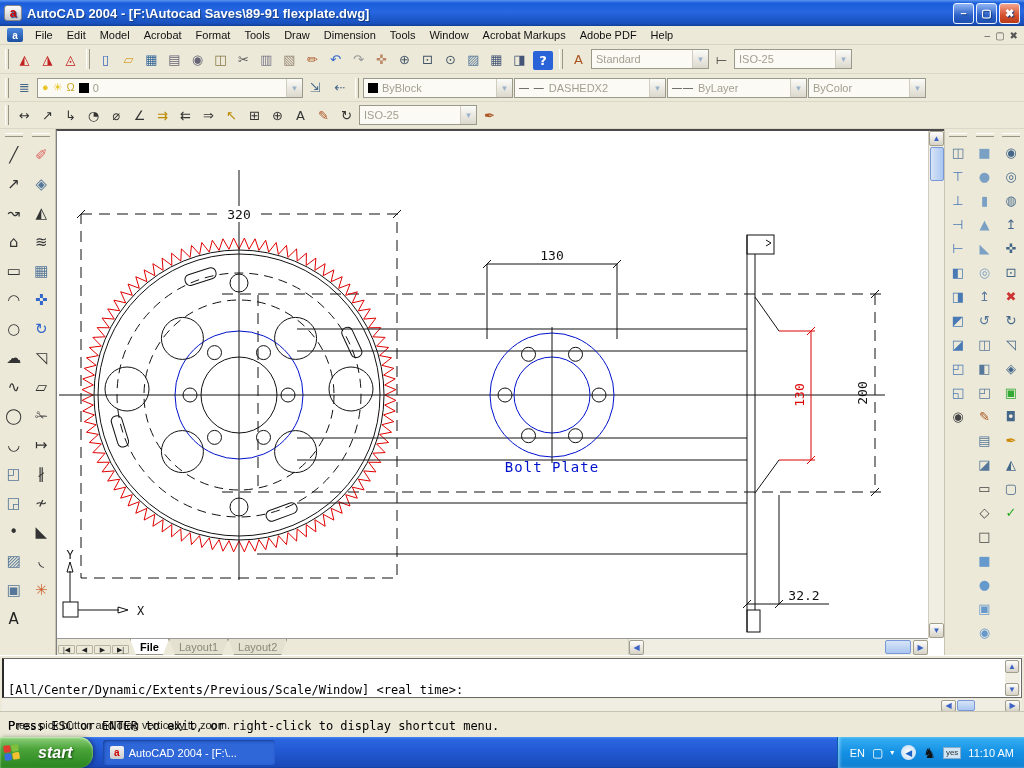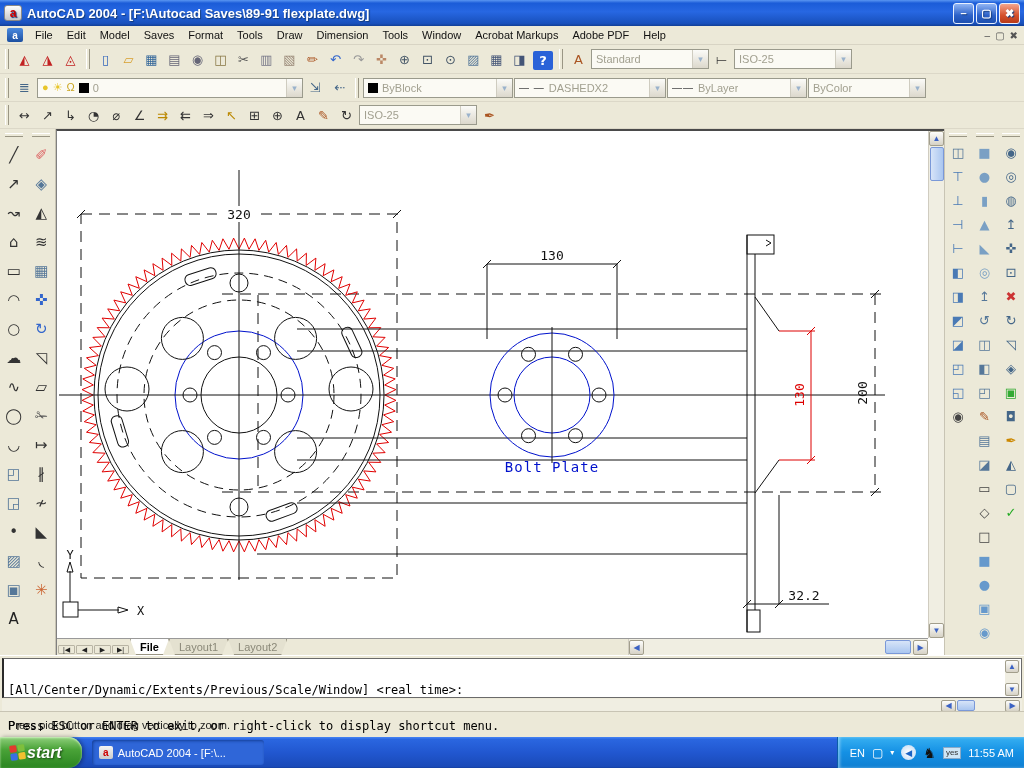--- a/index.html
+++ b/index.html
@@ -82,21 +82,21 @@
 .cmd-vscroll .sbtn{height:13px;width:14px}
 .cmdhscroll{height:13px;margin-top:1px;background:#f0eee2;display:flex;align-items:center;justify-content:flex-end;gap:1px;padding-right:2px}
 .cmdhscroll .sbtn{height:12px;width:15px}
 .cmdhthumb{width:18px;height:11px;background:linear-gradient(#d7e4f8,#aac6f0);border:1px solid #7a98d8;border-radius:2px}
 
 
 .statusbar{height:26px;background:#ece9d8;border-top:1px solid #c8c4b4;display:flex;align-items:center;padding-left:8px;color:#1a1a1a;font-size:11px}
 
 
 .taskbar{height:31px;display:flex;align-items:stretch;background:linear-gradient(180deg,#4584f4 0%,#2a66e0 8%,#2157d0 50%,#1a4ab8 95%,#1440a0 100%)}
-.startbtn{display:flex;align-items:center;gap:1px;padding:0 20px 0 9px;border-radius:0 14px 14px 0;cursor:pointer;
+.startbtn{display:flex;align-items:center;gap:18px;padding:0 20px 0 3px;border-radius:0 14px 14px 0;cursor:pointer;
  background:linear-gradient(180deg,#8fd07c 0%,#4aa338 40%,#2f8a24 90%);box-shadow:inset 0 1px 2px #cdf0bd, 2px 0 4px rgba(0,0,0,.35);
  color:#fff;font-weight:bold;font-style:italic;font-size:16px;text-shadow:1px 1px 2px #1c4a14}
 .taskitem{margin:3px 0 3px 10px;width:172px;display:flex;align-items:center;gap:5px;padding:0 7px;border-radius:3px;cursor:pointer;
  background:#2f66d8;box-shadow:inset 1px 1px 3px #143e96;color:#fff;font-size:11px;white-space:nowrap;overflow:hidden}
 .taskicon{width:14px;height:13px;flex:none;background:linear-gradient(#f4f4f4,#cbcbcb);color:#c00;font-weight:bold;font-size:10px;
  display:flex;align-items:center;justify-content:center;border-radius:2px}
 .tray{margin-left:auto;display:flex;align-items:center;gap:7px;padding:0 10px 0 12px;color:#fff;
  background:linear-gradient(180deg,#37b0f2 0%,#1490e4 50%,#0f7fd2 100%);border-left:1px solid #0a5da8;box-shadow:inset 2px 0 3px rgba(255,255,255,.4)}
 .tray .lang{font-size:11px}
 .trayicon{font-size:12px;line-height:1;cursor:pointer}
@@ -125,21 +125,21 @@
       <span class="wb close" data-name="close-button">✖</span>
     </span>
   </div>
 
   <div class="menubar" data-name="menubar">
     <span class="menu-appicon" data-name="document-icon">a</span>
     <div class="tbgroup" data-name="menu-items">
         <span class="mitem" data-name="menu-file">File</span>
         <span class="mitem" data-name="menu-edit">Edit</span>
         <span class="mitem" data-name="menu-view">Model</span>
-        <span class="mitem" data-name="menu-insert">Saves</span>
+        <span class="mitem" data-name="menu-insert">Acrobat</span>
         <span class="mitem" data-name="menu-format">Format</span>
         <span class="mitem" data-name="menu-tools">Tools</span>
         <span class="mitem" data-name="menu-draw">Draw</span>
         <span class="mitem" data-name="menu-dimension">Dimension</span>
         <span class="mitem" data-name="menu-modify">Tools</span>
         <span class="mitem" data-name="menu-window">Window</span>
         <span class="mitem" data-name="menu-acrobat-markups">Acrobat Markups</span>
         <span class="mitem" data-name="menu-adobe-pdf">Adobe PDF</span>
         <span class="mitem" data-name="menu-help">Help</span>
       </div>
@@ -799,16 +799,16 @@
       <span class="taskicon" data-name="autocad-task-icon">a</span>
       <span data-name="taskbar-item-label">AutoCAD 2004 - [F:\...</span>
     </div>
     <div class="tray" data-name="system-tray">
       <span class="lang" data-name="language-indicator">EN</span>
       <span class="trayicon" data-name="language-bar-restore-icon">▢</span>
       <span class="trayicon" style="font-size:8px" data-name="language-bar-options-icon">▾</span>
       <span class="chev" data-name="hide-inactive-icons-icon">◀</span>
       <span class="trayicon" style="color:#111;font-size:14px" data-name="tray-dog-icon">♞</span>
       <span class="yesbadge" data-name="tray-yes-badge-icon">yes</span>
-      <span class="clock" data-name="taskbar-clock">11:55 AM</span>
+      <span class="clock" data-name="taskbar-clock">11:10 AM</span>
     </div>
   </div>
 </div>
 
 </body></html>

